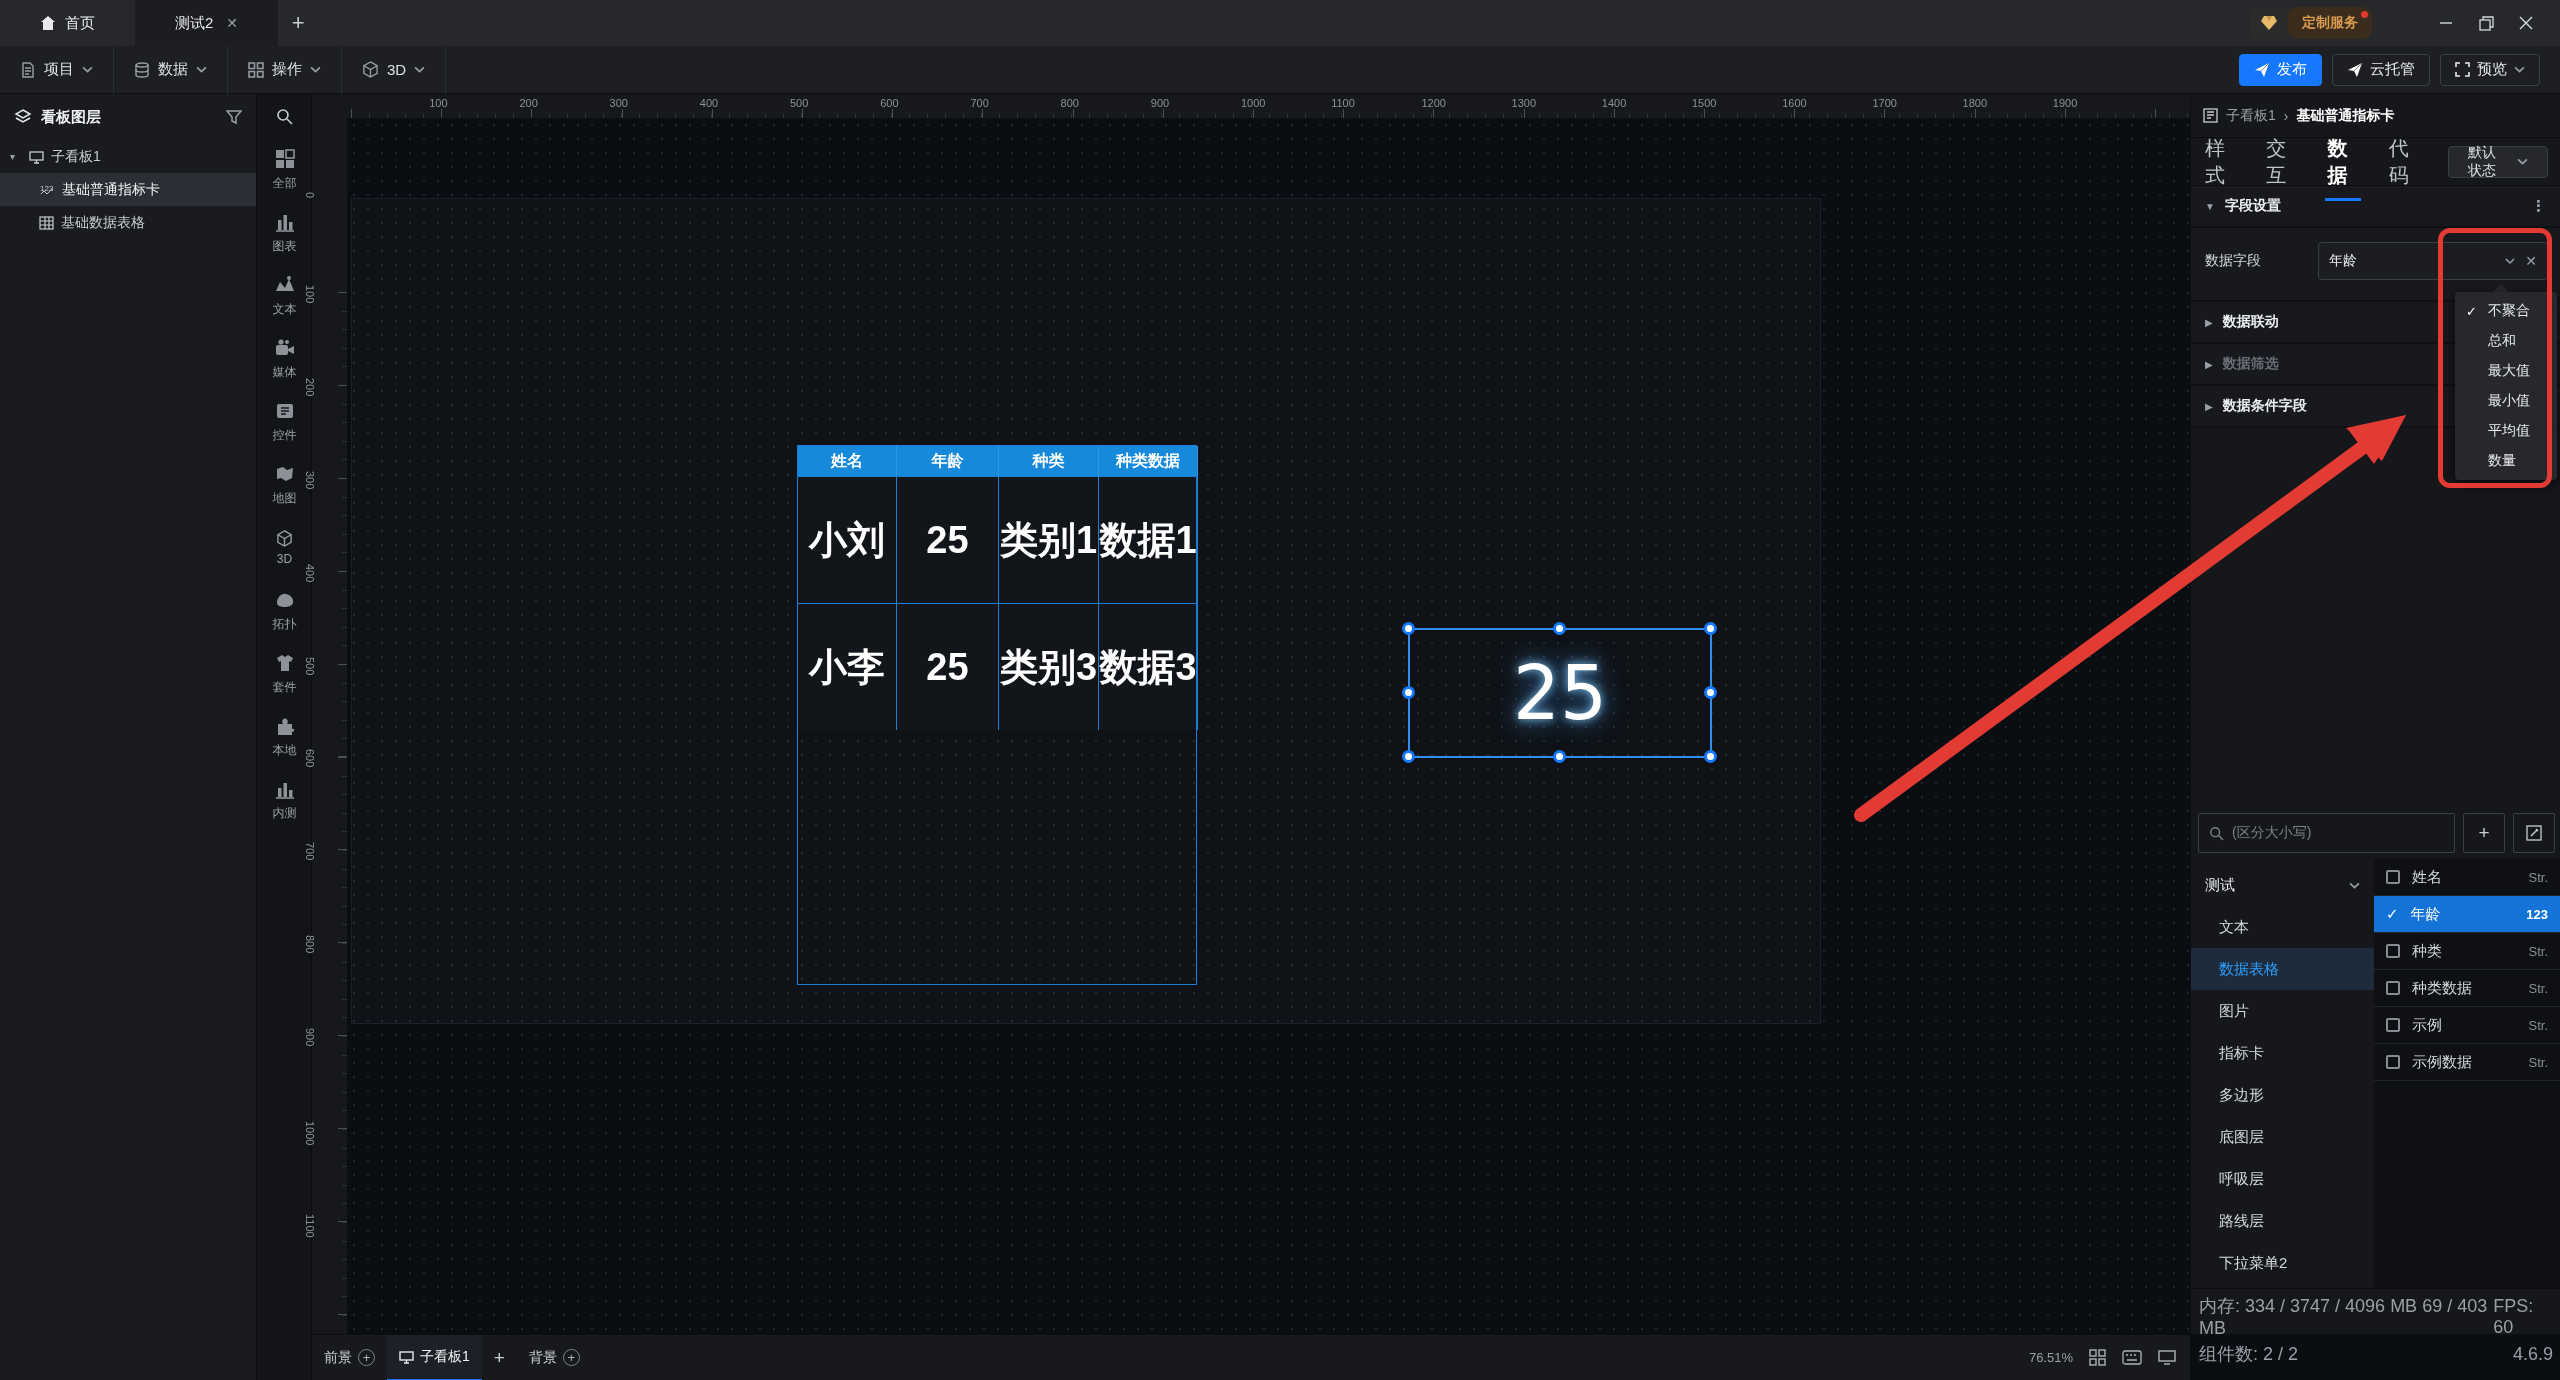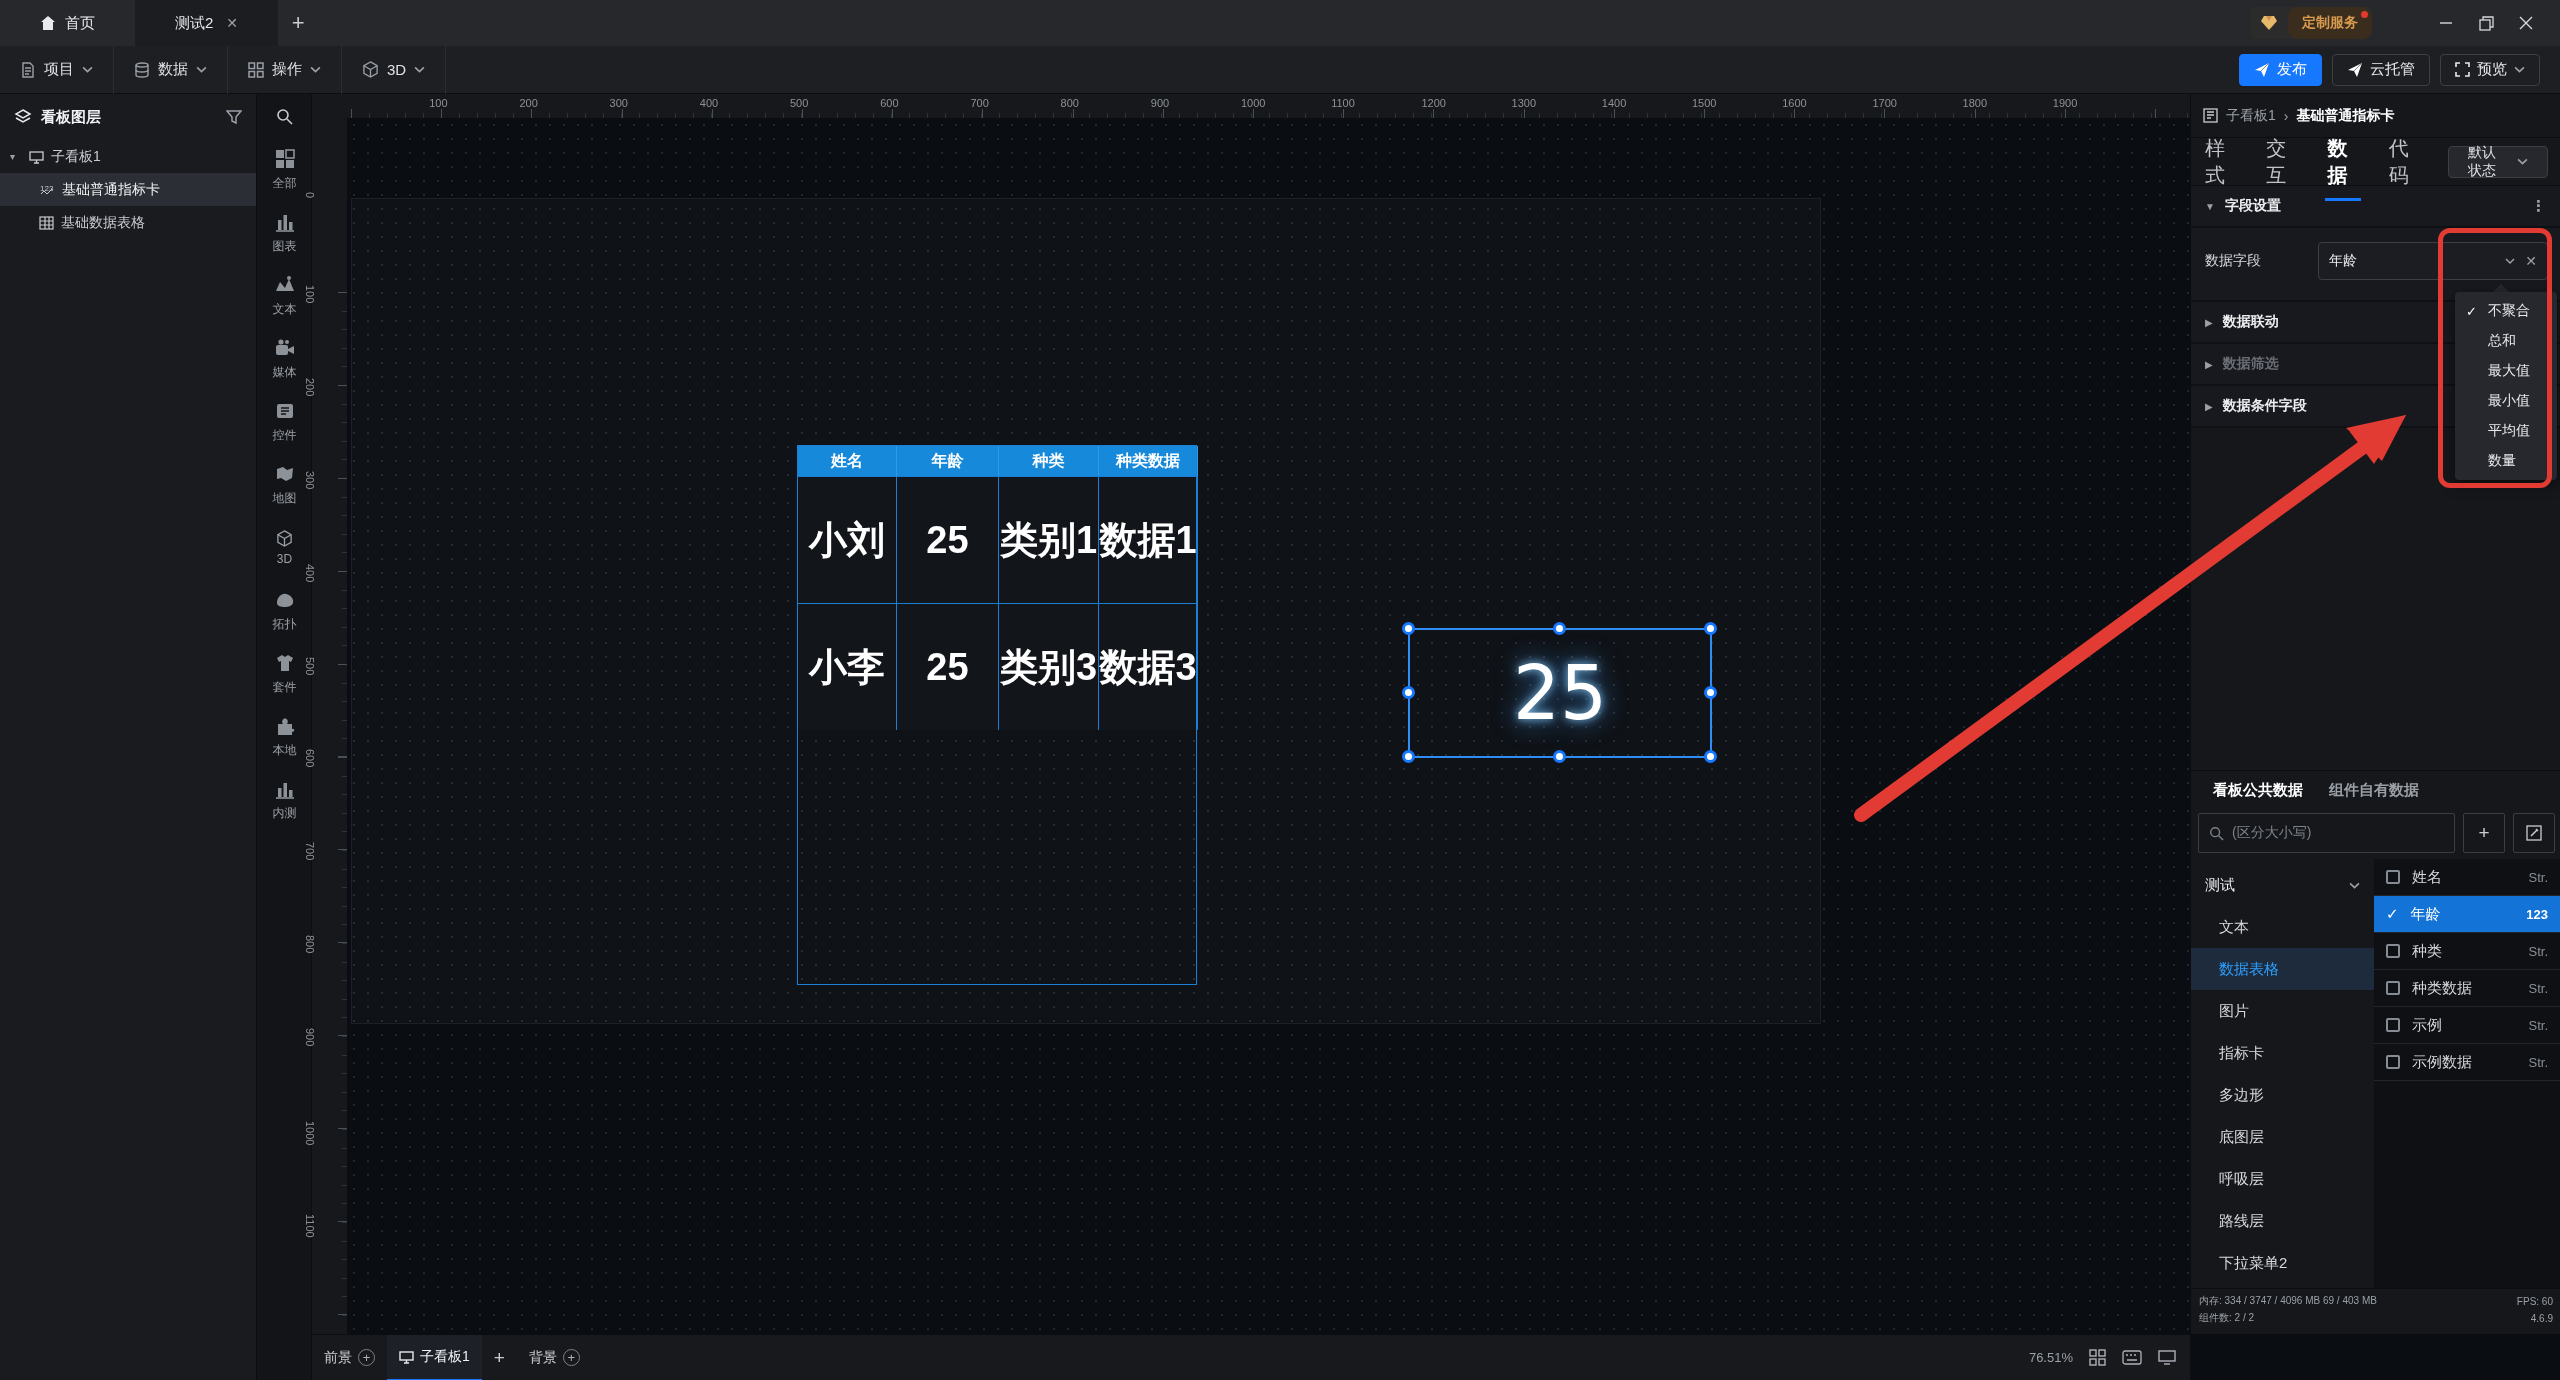--- a/index.html
+++ b/index.html
@@ -94,21 +94,21 @@
   #dataset-list { position:absolute; left:0; top:770px; width:183px; bottom:46px; background:#15171b; }
   .ds-head { height:42px; display:flex; align-items:center; padding:0 14px; color:#eceef0; font-size:15px; }
   .ds-item { height:42px; display:flex; align-items:center; padding:0 14px 0 28px; color:#d6d9dd; font-size:15px; }
   .ds-item.selected { background:#1d2b3c; color:#2e9fff; }
   #fields-list { position:absolute; left:183px; top:765px; right:0; bottom:46px; background:#0e1013; }
   .field-row { height:37px; display:flex; align-items:center; gap:12px; padding:0 12px; border-bottom:1px solid #22252b; color:#d6d9dd; font-size:15px; }
   .field-row .ftype { margin-left:auto; color:#8a8f96; font-size:13px; }
   .field-row.checked { background:#1473d6; color:#fff; }
   .field-row.checked .ftype { color:#fff; font-weight:bold; }
   .cbox { width:14px; height:14px; border:2px solid #868c94; border-radius:2px; }
-  #insp-status { position:absolute; left:0; bottom:0; width:370px; height:46px; border-top:1px solid #0c0d10; background:#15171b; font-size:10px; color:#9aa0a6; padding:5px 8px 0 8px; }
+  #insp-status { position:absolute; left:0; bottom:0; width:370px; height:46px; border-top:1px solid #0c0d10; background:#15171b; font-size:18px; color:#9aa0a6; padding:5px 8px 0 8px; }
 
   
   #agg-dropdown { left:2455px; top:292px; width:102px; background:#26282d; border-radius:4px; box-shadow:0 4px 14px rgba(0,0,0,.6); z-index:30; padding:4px 0; }
   #agg-notch { left:2492px; top:284px; width:0; height:0; border-left:9px solid transparent; border-right:9px solid transparent; border-bottom:9px solid #26282d; z-index:30; }
   .agg-item { height:30px; display:flex; align-items:center; color:#e8eaec; font-size:14px; padding-left:33px; position:relative; }
   .agg-item .chk { position:absolute; left:11px; color:#fff; font-size:13px; }
 
   
   #annot-rect { left:2438px; top:228px; width:114px; height:260px; border:5px solid #e23b33; border-radius:12px; z-index:50; }
   #annot-arrow { left:0; top:0; z-index:50; pointer-events:none; }
@@ -602,24 +602,20 @@
         <div class="section-head dim">
           <span class="caret">▶</span>
           <span>数据筛选</span>
         </div>
         <div class="section-head">
           <span class="caret">▶</span>
           <span>数据条件字段</span>
         </div>
       </div>
 
-    <div id="data-tabs">
-        <div class="data-tab active">看板公共数据</div>
-        <div class="data-tab">组件自有数据</div>
-      </div>
     <div id="search-row">
       <div id="search-input">
         <svg width="15" height="15" viewBox="0 0 17 17" fill="none" stroke="#7c828a" stroke-width="1.6">
             <circle cx="7" cy="7" r="5"></circle>
             <path d="M11 11 L16 16"></path>
           </svg>
         <span>(区分大小写)</span>
       </div>
       <div class="sq-btn">+</div>
       <div class="sq-btn">

